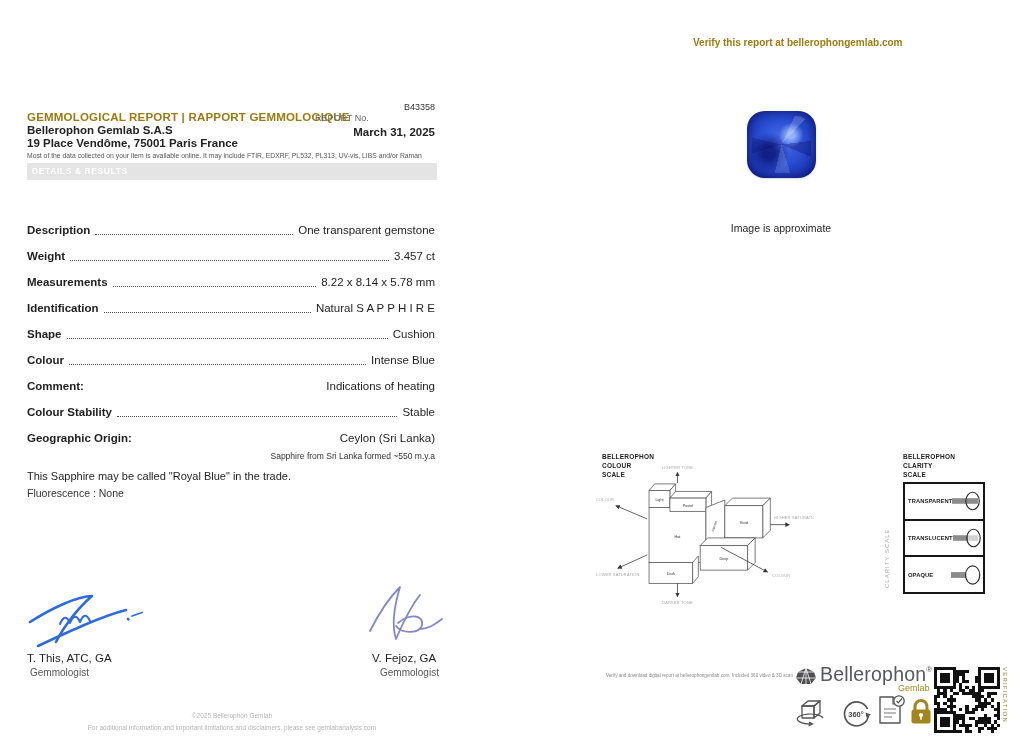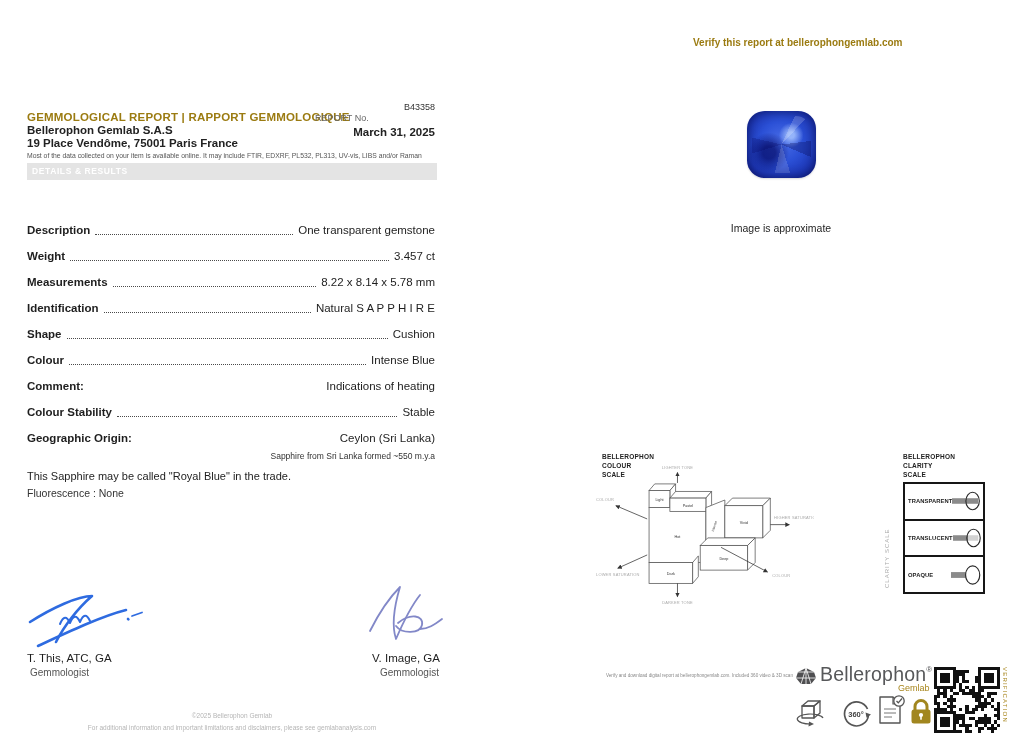--- a/index.html
+++ b/index.html
@@ -255,21 +255,21 @@
   </svg>
   <svg class="abs sig2" width="90" height="64" viewBox="0 0 90 64">
     <g fill="none" stroke="#8288c8" stroke-linecap="round" stroke-linejoin="round" stroke-width="1.8">
       <path d="M12 46 C20 30 30 14 42 2 C36 22 34 42 38 54 C44 40 54 20 62 10"></path>
       <path d="M40 38 c12 -10 26 -8 24 2 c-2 9 -20 9 -26 1"></path>
       <path d="M62 44 c8 0 14 -4 22 -10"></path>
     </g>
   </svg>
   <div class="abs sname1">T. This, ATC, GA</div>
   <div class="abs stitle1">Gemmologist</div>
-  <div class="abs sname2">V. Image, GA</div>
+  <div class="abs sname2">V. Fejoz, GA</div>
   <div class="abs stitle2">Gemmologist</div>
 
   <div class="abs f-left">
     <div>©2025 Bellerophon Gemlab</div>
     <div>For additional information and important limitations and disclaimers, please see gemlabanalysis.com</div>
   </div>
 
   <div class="abs f-note">Verify and download digital report at bellerophongemlab.com. Included 360 video &amp; 3D scan</div>
 
   <svg class="abs brand-gem" width="22" height="18" viewBox="0 0 22 18">

